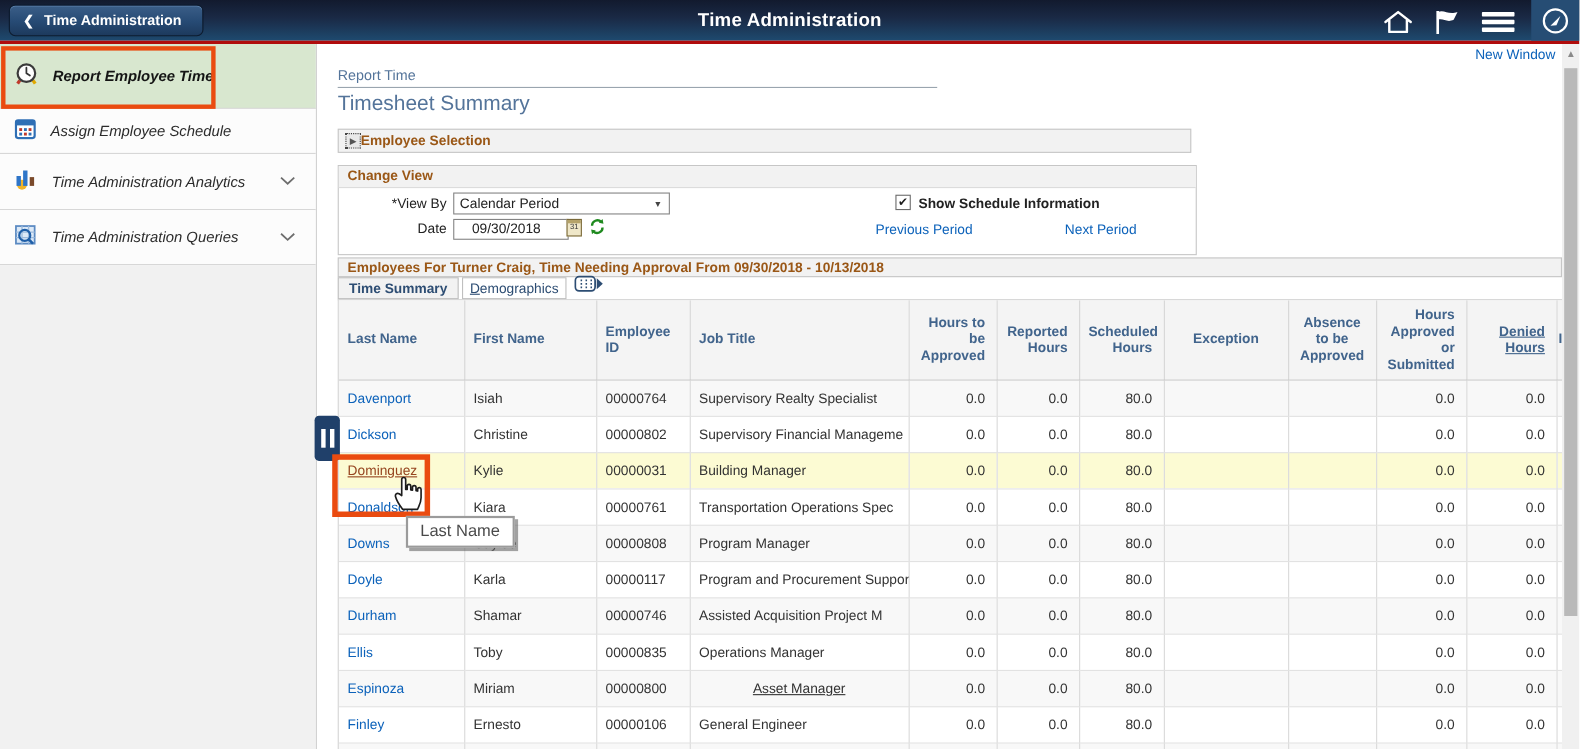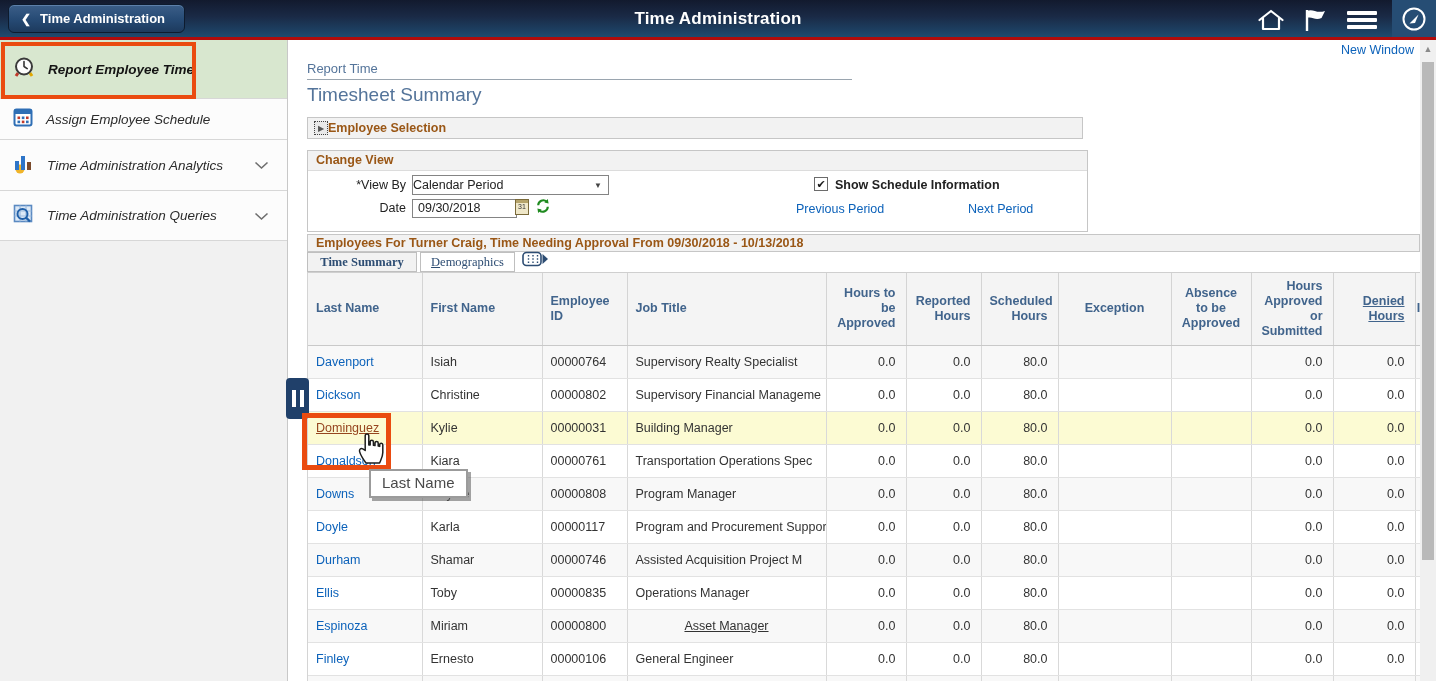--- a/index.html
+++ b/index.html
@@ -47,39 +47,39 @@
     display:flex; align-items:center; justify-content:center; font-size:8px; color:#555; cursor:pointer; }
   .section-bar .ttl { margin-left:0; font-size:12.5px; font-weight:bold; color:#9a5716; }
 
   .groupbox { position:absolute; left:307px; top:150px; width:781px; height:82px;
     border:1px solid #c6c6c6; background:#fff; }
   .groupbox .gb-head { height:20px; background:#f2f2f2; border-bottom:1px solid #dcdcdc;
     font-size:12.5px; font-weight:bold; color:#9a5716; padding-left:8px; line-height:19px; }
   .fld-lbl { position:absolute; width:98px; text-align:right; font-size:12.5px; color:#222; }
   .select-box { position:absolute; left:104px; top:24px; width:197px; height:20px; border:1px solid #848484;
     background:#fff; font-size:12.5px; color:#222; display:flex; align-items:center; cursor:pointer; }
-  .select-box .val { flex:1; }
+  .select-box .val { margin-left:5px; flex:1; }
   .select-box .arr { font-size:8px; color:#444; margin-right:6px; }
   .text-input { position:absolute; left:104px; top:48px; width:105px; height:19px; border:1px solid #848484;
-    background:#fff; font-size:12.5px; color:#222; line-height:17px; padding-left:5px; }
+    background:#fff; font-size:12.5px; color:#222; line-height:17px; padding-left:16px; }
   .cal-btn { position:absolute; left:207px; top:48px; width:14px; height:16px; background:#efe7c8;
     border:1px solid #7a6a3a; font-size:7px; color:#333; text-align:center; cursor:pointer; }
   .cal-btn .strip { height:3px; background:#b5a36a; }
   .refresh-btn { position:absolute; left:227px; top:47px; cursor:pointer; }
   .chk { position:absolute; left:506px; top:26px; width:14px; height:14px; border:1px solid #6b6b6b;
     background:#fff; font-size:11px; line-height:12px; text-align:center; color:#1a1a1a; cursor:pointer; }
   .chk-lbl { position:absolute; left:527px; top:27px; font-size:12.5px; font-weight:bold; color:#222; }
   .cv-link { position:absolute; font-size:12.5px; color:#0c62ba; cursor:pointer; }
 
   
   .grid-title { position:absolute; left:307px; top:234px; width:1113px; height:18px; background:#f2f2f2;
     border:1px solid #c6c6c6; font-size:12.5px; font-weight:bold; color:#9a5716; padding-left:8px; line-height:16px; }
   .tab-row { position:absolute; left:307px; top:252px; height:20px; display:flex; align-items:flex-end; }
   .tab { height:20px; border:1px solid #bfbfbf; font-size:12.5px; color:#2d4d73; display:flex;
-    align-items:center; justify-content:center; cursor:pointer; background:#fff;font-family:Liberation Serif, serif; }
+    align-items:center; justify-content:center; cursor:pointer; background:#fff; }
   .tab.active { background:#f2f2f2; font-weight:bold; }
   .tab-1 { width:110px; }
   .tab-2 { width:95px; margin-left:3px; }
   .ul-first { display:inline-block; }
   .ul-first::first-letter { text-decoration:underline; }
   .showcols { margin-left:7px; margin-bottom:1px; cursor:pointer; }
 
   .tbl-wrap { position:absolute; left:307px; top:272px; width:1114px; height:409px; overflow:hidden;
     border-top:1px solid #cfcfcf; border-left:1px solid #d4d4d4; }
   table.emp { border-collapse:collapse; table-layout:fixed; width:1113px; }

